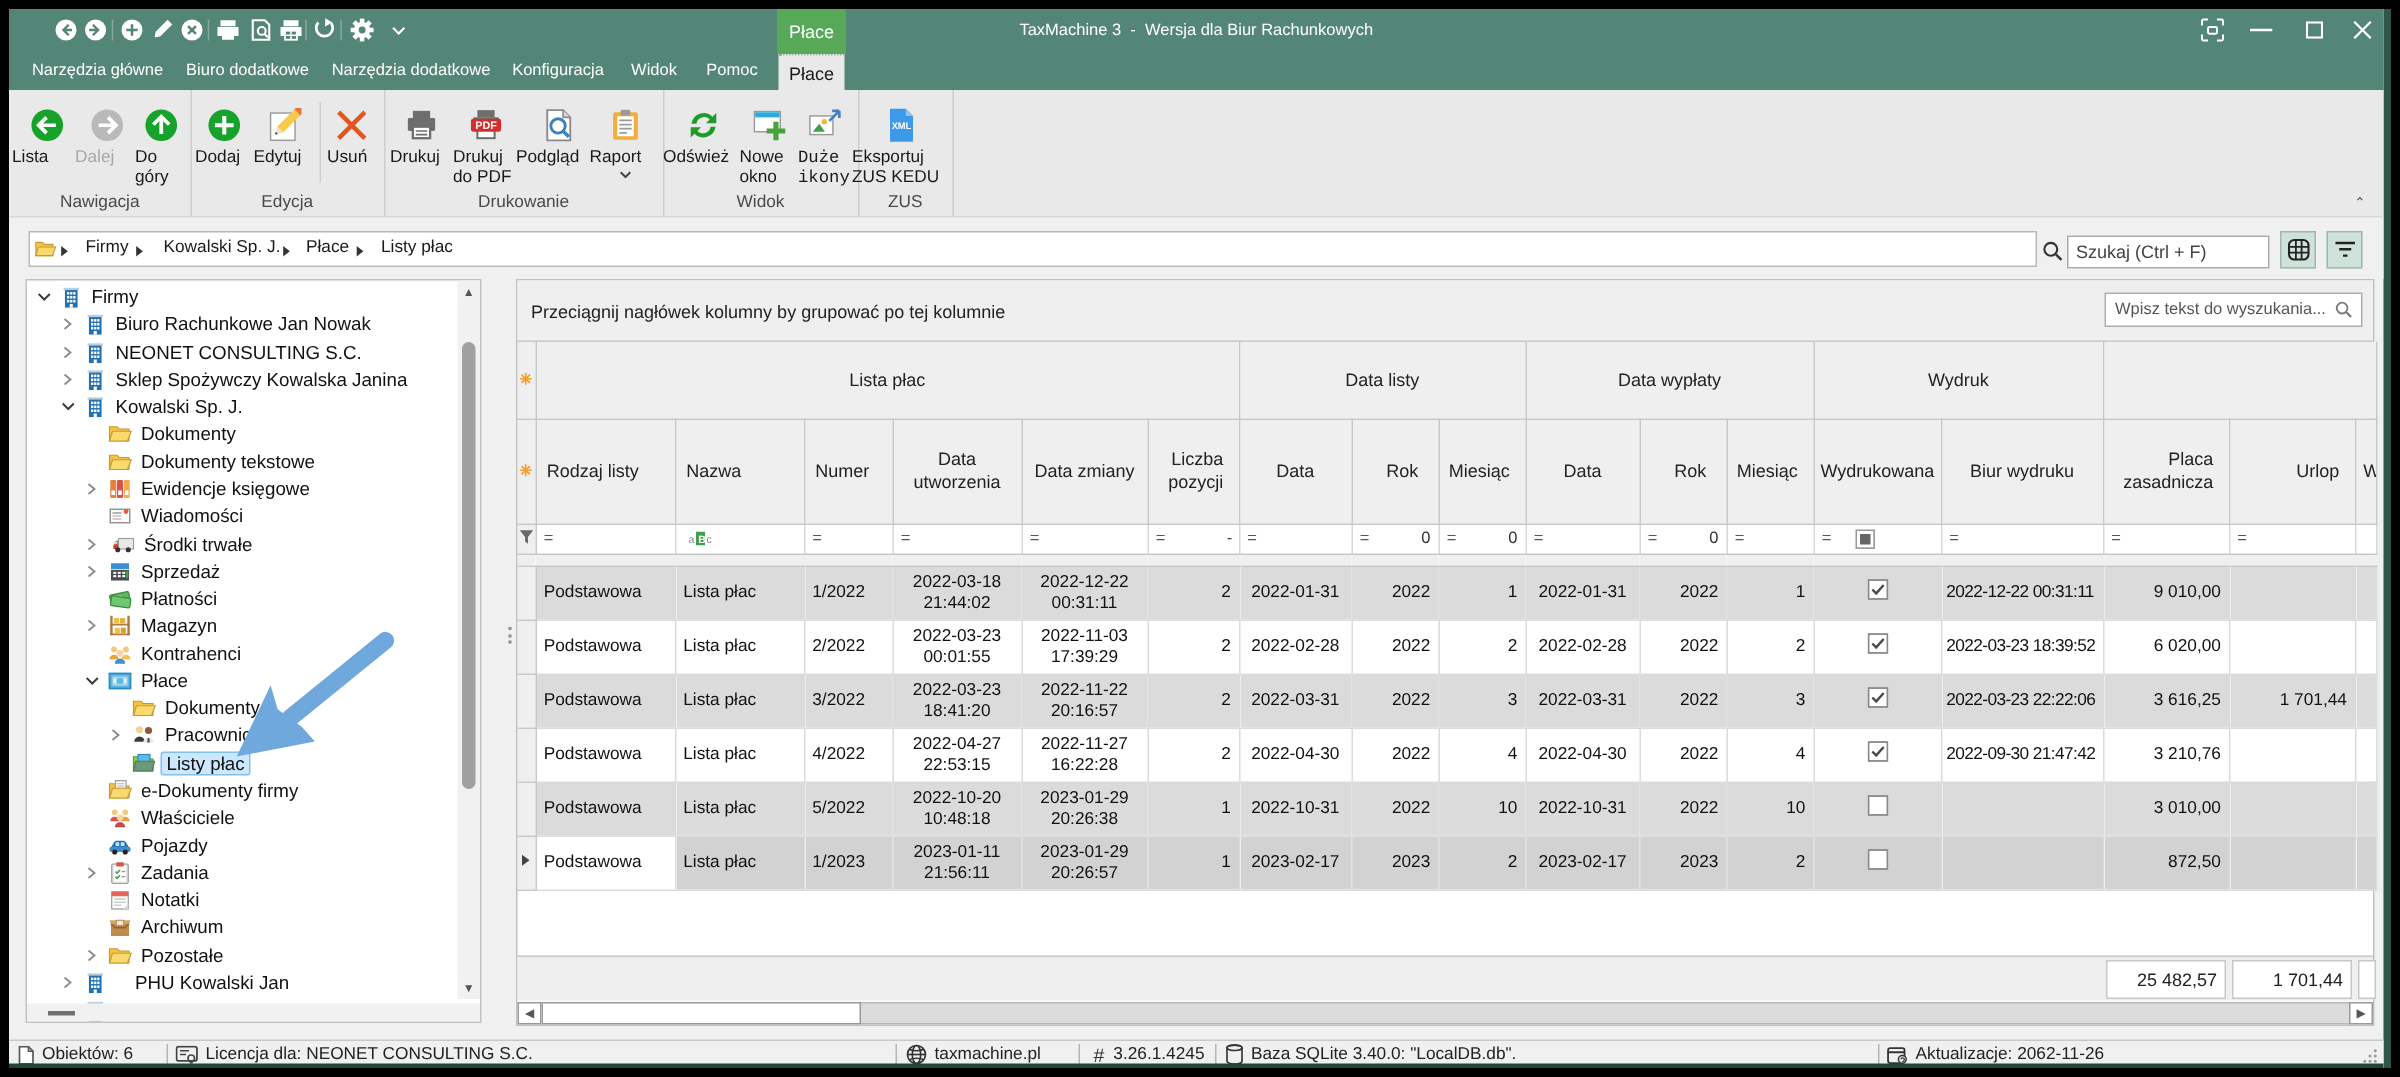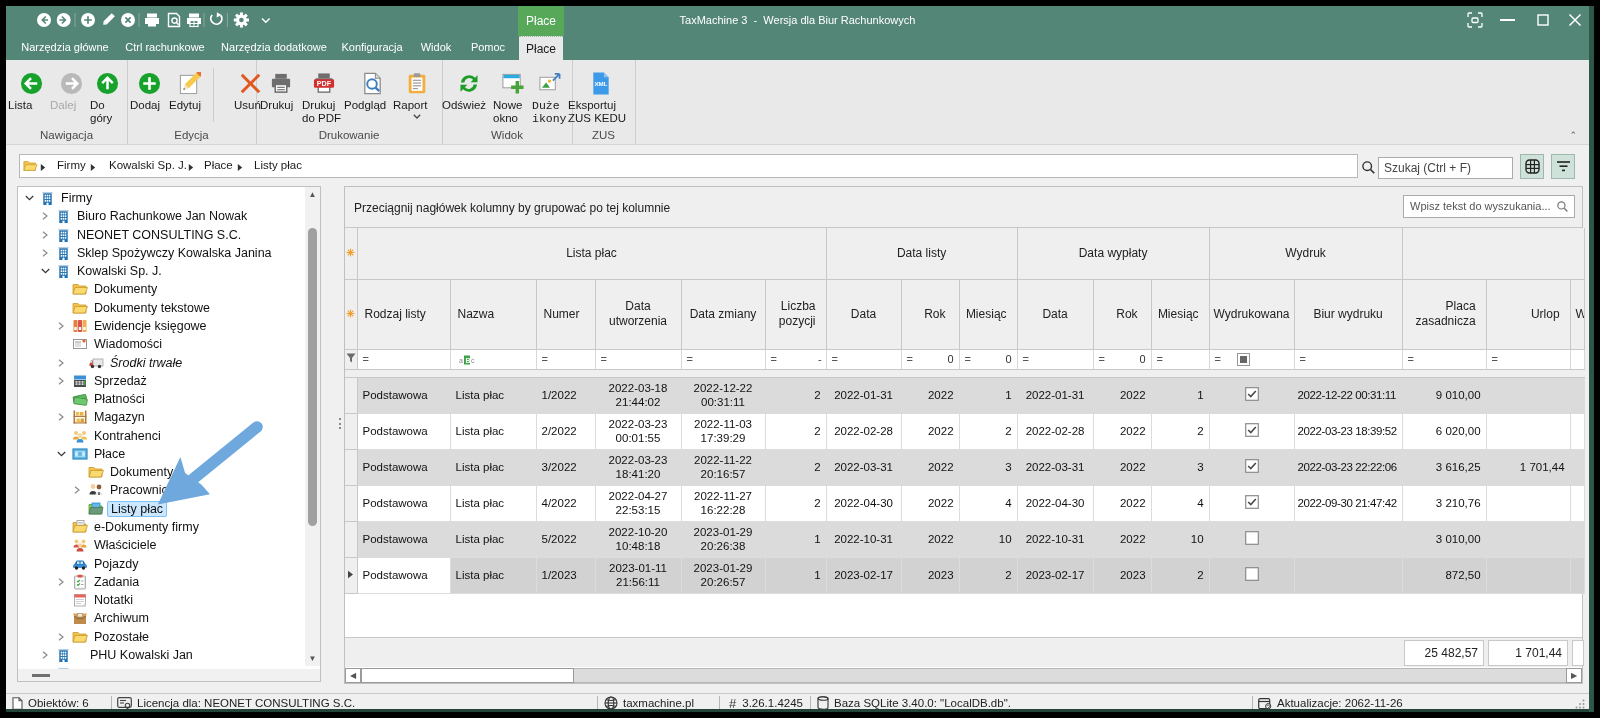--- a/index.html
+++ b/index.html
@@ -125,21 +125,21 @@
       </svg>
     <svg style="position:absolute;left:1531px;top:8px;" width="12" height="12" viewBox="0 0 12 12">
         <rect x="1" y="1" width="10" height="10" fill="none" stroke="#fff" stroke-width="1.4"></rect>
       </svg>
     <svg style="position:absolute;left:1562px;top:7px;" width="14" height="14" viewBox="0 0 14 14">
         <path d="M1.5 1.5 L12.5 12.5 M12.5 1.5 L1.5 12.5" stroke="#fff" stroke-width="1.5"></path>
       </svg>
   </div>
   <div id="tabrow">
     <div class="tab" style="left:59px;">Narzędzia główne</div>
-    <div class="tab" style="left:159px;">Ctrl rachunkowe</div>
+    <div class="tab" style="left:159px;">Biuro dodatkowe</div>
     <div class="tab" style="left:268px;">Narzędzia dodatkowe</div>
     <div class="tab" style="left:366px;">Konfiguracja</div>
     <div class="tab" style="left:430px;">Widok</div>
     <div class="tab" style="left:482px;">Pomoc</div>
   </div>
   <div id="ctxhdr">Płace</div>
   <div id="activetab">Płace</div>
   <div id="ribbon">
     <div class="rsep" style="left:121px;"></div>
     <div class="rsep" style="left:250px;"></div>
@@ -186,21 +186,21 @@
           <rect x="2.5" y="3.5" width="17" height="19" fill="#fff" stroke="#9a9a9a"></rect>
           <g transform="rotate(45 13 11)">
             <rect x="10.2" y="-2.5" width="5.8" height="19" fill="#f7c94c"></rect>
             <rect x="10.2" y="-4.5" width="5.8" height="4" fill="#e8703a"></rect>
             <path d="M10.2 16.5 L13.1 21.5 L16 16.5 Z" fill="#f3e2c1"></path>
             <path d="M12.1 19.8 L13.1 21.5 L14.1 19.8 Z" fill="#333"></path>
           </g>
         </svg>
         <div class="cap">Edytuj</div>
       </div>
-    <div class="rbtn" style="left:228px;top:12px;width:32px;">
+    <div class="rbtn" style="left:212px;top:12px;width:32px;">
         <svg width="23" height="23" viewBox="0 0 24 24">
           <path d="M4 1.8 L12 9.8 L20 1.8 L22.2 4 L14.2 12 L22.2 20 L20 22.2 L12 14.2 L4 22.2 L1.8 20 L9.8 12 L1.8 4 Z" fill="#e2571f"></path>
         </svg>
         <div class="cap">Usuń</div>
       </div>
     <div class="rbtn" style="left:254px;top:12px;width:41px;">
         <svg width="24" height="23" viewBox="0 0 24 24">
           <rect x="6" y="2" width="12" height="5" fill="#6e6e6e"></rect>
           <rect x="2.5" y="7" width="19" height="9" rx="1" fill="#6e6e6e"></rect>
           <rect x="6" y="13" width="12" height="8" fill="#fff" stroke="#6e6e6e" stroke-width="1.6"></rect>
@@ -491,21 +491,21 @@
           <rect x="3" y="9.5" width="6" height="1" fill="#c0c0c0"></rect>
           <circle cx="12" cy="5" r="1.6" fill="#e85d2a"></circle>
         </svg>
         <span>Wiadomości</span>
       </div>
 <div class="exp" style="left:38px;top:166px;">
         <svg width="8" height="8" viewBox="0 0 8 8">
           <path d="M2 0.7 L6 4 L2 7.3" fill="none" stroke="#8a8a8a" stroke-width="1.2"></path>
         </svg>
       </div>
-<div class="ti" style="left:70px;top:166px;font-style:italic;">
+<div class="ti" style="left:56px;top:166px;">
         <svg width="16" height="16" viewBox="0 0 16 16">
           <path d="M1.5 9 L3 5.5 H6 V11 H1.5 Z" fill="#d9402a"></path>
           <rect x="5" y="4" width="10" height="7" fill="#e8e8e8" stroke="#9a9a9a" stroke-width="0.7"></rect>
           <circle cx="4.5" cy="11.5" r="1.7" fill="#333"></circle>
           <circle cx="11.5" cy="11.5" r="1.7" fill="#333"></circle>
           <rect x="2" y="6" width="2.2" height="1.8" fill="#bfe3f5"></rect>
         </svg>
         <span>Środki trwałe</span>
       </div>
 <div class="exp" style="left:38px;top:184px;">

